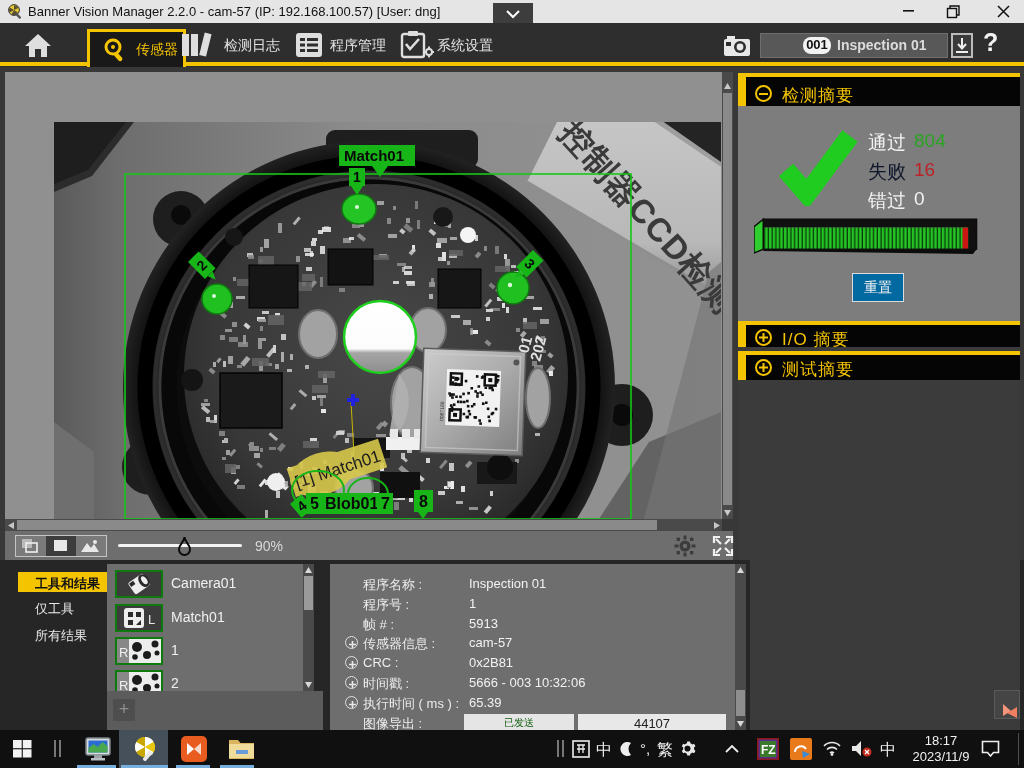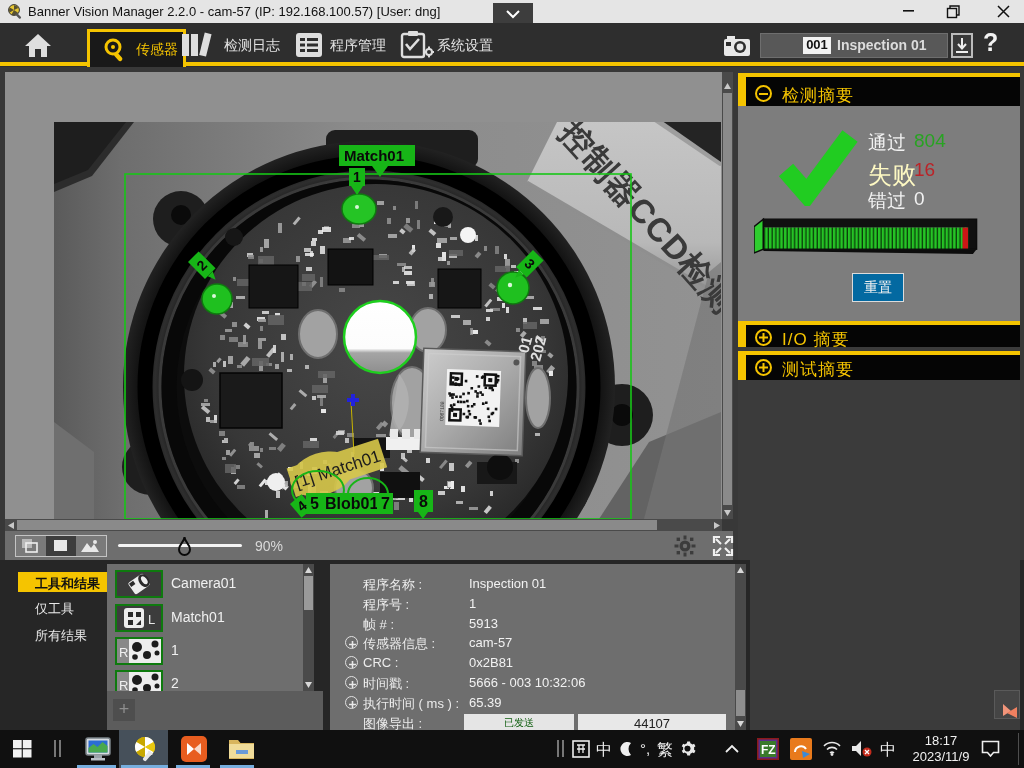--- a/index.html
+++ b/index.html
@@ -130,21 +130,21 @@
   <div class="tabtxt" style="left:437px">系统设置</div>
 
   <svg class="abs" style="left:723px;top:12px" width="28" height="22" viewBox="0 0 28 22">
     <rect x="1" y="4" width="26" height="17" rx="2" fill="#e8e8e8"></rect>
     <rect x="4" y="1" width="8" height="4" fill="#e8e8e8"></rect>
     <circle cx="17" cy="12" r="6" fill="#2e2e2e"></circle>
         <circle cx="17" cy="12" r="3.4" fill="#e8e8e8"></circle>
     <rect x="3" y="7" width="5" height="4" fill="#2e2e2e"></rect>
   </svg>
   <div class="abs" style="left:760px;top:10px;width:188px;height:25px;background:#585858;border:1px solid #6e6e6e;">
-    <div class="abs" style="left:42px;top:3px;width:28px;height:17px;background:#f2f2f2;border-radius:0;color:#111;font-size:13px;font-weight:bold;text-align:center;">001</div>
+    <div class="abs" style="left:42px;top:3px;width:28px;height:17px;background:#f2f2f2;border-radius:8px;color:#111;font-size:13px;font-weight:bold;text-align:center;">001</div>
     <div class="abs" style="left:76px;top:3px;color:#dcdcdc;font-size:14px;font-weight:bold;">Inspection 01</div>
   </div>
   <div class="abs" style="left:951px;top:10px;width:22px;height:25px;background:#3a3a3a;border:2px solid #bbb;">
     <svg width="18" height="21" viewBox="0 0 18 21">
           <path d="M9,3 V12 M5,9 L9,13.5 L13,9" stroke="#eee" stroke-width="2" fill="none"></path>
           <rect x="3" y="16" width="12" height="2" fill="#eee"></rect>
         </svg>
   </div>
   <div class="abs" style="left:983px;top:5px;font-size:25px;font-weight:bold;color:#f2f2f2;">?</div>
 </div>
@@ -743,21 +743,21 @@
           <rect width="9" height="2" fill="#f5c400"></rect>
         </svg>
     <div class="stext" style="top:7px;">检测摘要</div>
   </div>
   <div class="abs" style="left:0;top:33px;width:282px;height:215px;background:#7d7d7d;">
     <svg class="abs" style="left:40px;top:22px" width="80" height="78" viewBox="0 0 80 78">
       <path d="M8,42 L29,66 L72,8" stroke="#21cc21" stroke-width="19" fill="none"></path>
     </svg>
     <div class="abs" style="left:130px;top:24px;font-size:19px;color:#f2f2f2;">通过</div>
     <div class="abs" style="left:176px;top:24px;font-size:19px;color:#28a322;">804</div>
-    <div class="abs" style="left:130px;top:53px;font-size:24px;color:#fef9c3;">失败</div>
+    <div class="abs" style="left:130px;top:53px;font-size:19px;color:#0f172a;">失败</div>
     <div class="abs" style="left:176px;top:53px;font-size:19px;color:#bb2328;">16</div>
     <div class="abs" style="left:130px;top:82px;font-size:19px;color:#f2f2f2;">错过</div>
     <div class="abs" style="left:176px;top:82px;font-size:19px;color:#f2f2f2;">0</div>
     <svg class="abs" style="left:16px;top:108px" width="248" height="46" viewBox="0 0 264 46">
 <defs>
             <pattern id="stripes" width="4" height="1" patternUnits="userSpaceOnUse">
 <rect width="4" height="1" fill="#25c425"></rect>
               <rect x="2.6" width="1.4" height="1" fill="#0a3d0a"></rect>
             </pattern>
           </defs>

